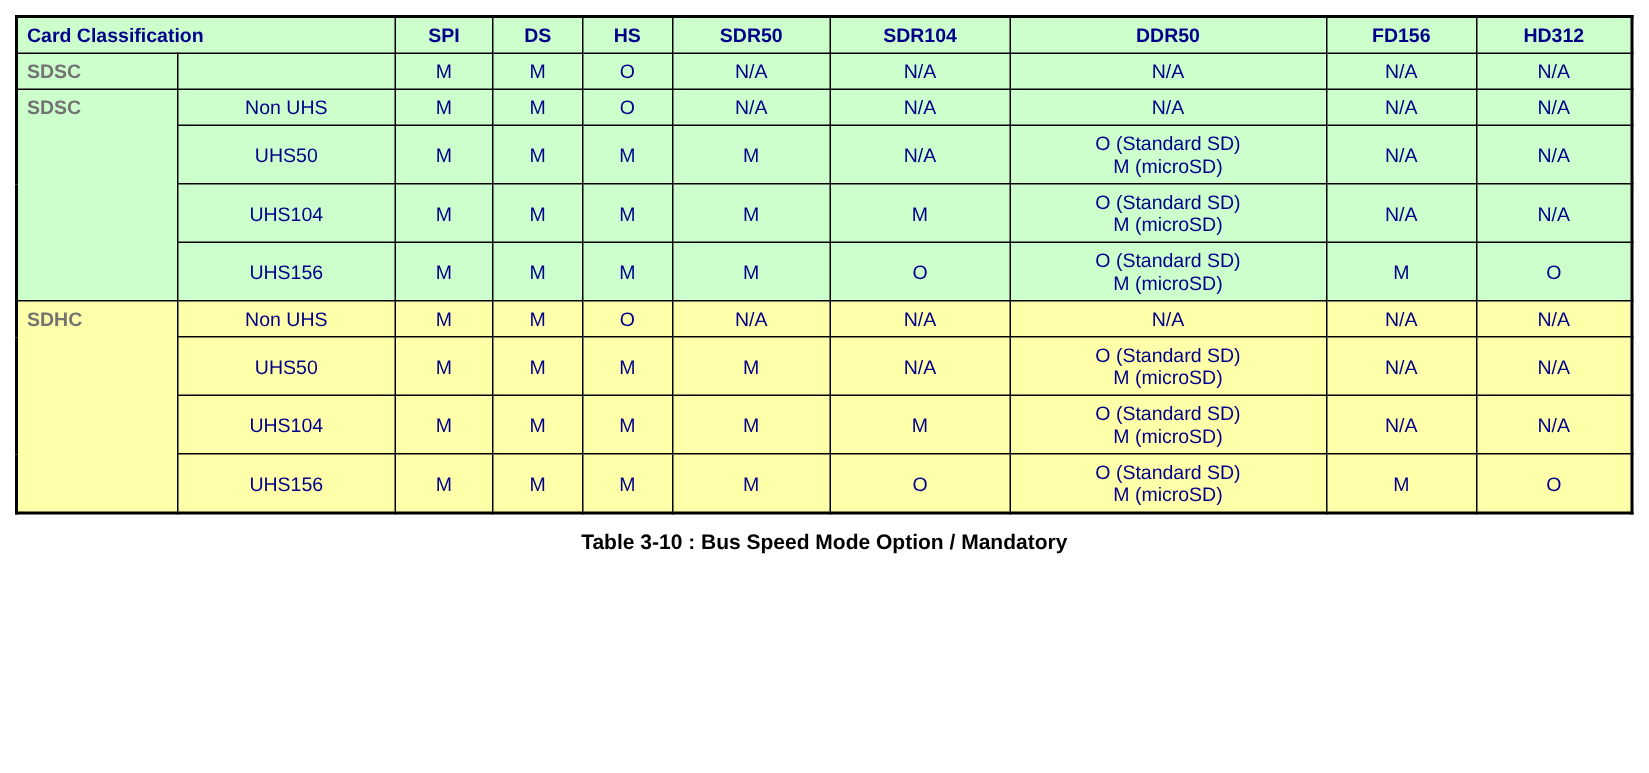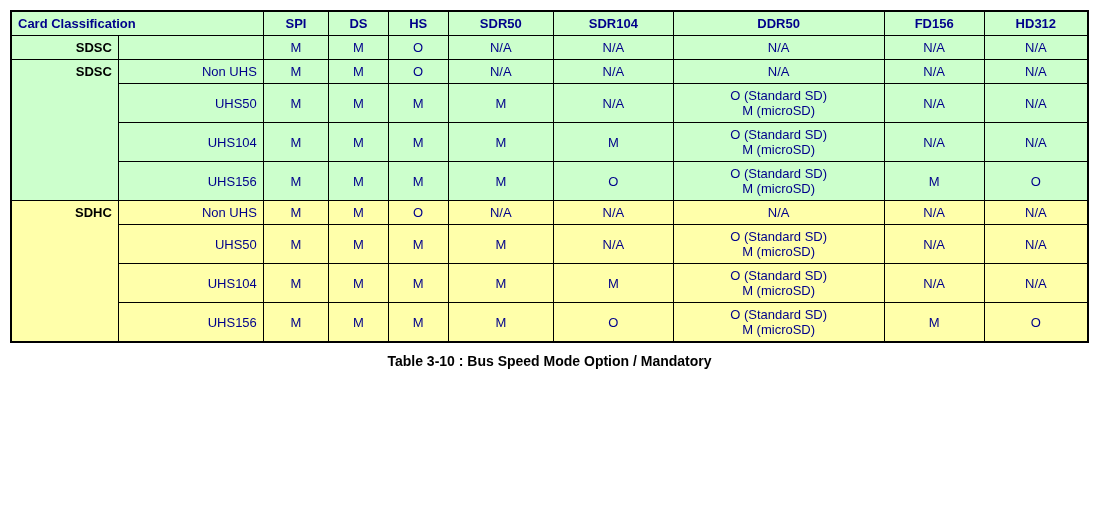--- a/index.html
+++ b/index.html
@@ -32,27 +32,27 @@
     th {
       background-color: #c0c0c0;
       font-weight: bold;
       color: #00008B;
     }
     th.header-main {
       text-align: left;
     }
     td.card-type {
       font-weight: bold;
-      color: #000000;
-      text-align: right;
+      color: #737373;
+      text-align: left;
       vertical-align: top;
       margin-left: 12px;
     }
     td.sub-type {
-      text-align: right;
+      text-align: center;
       color: #00008B;
     }
     td.value {
       color: #00008B;
     }
     .bg-green {
       background-color: #ccffcc;
     }
     .bg-yellow {
       background-color: #ffffaa;

